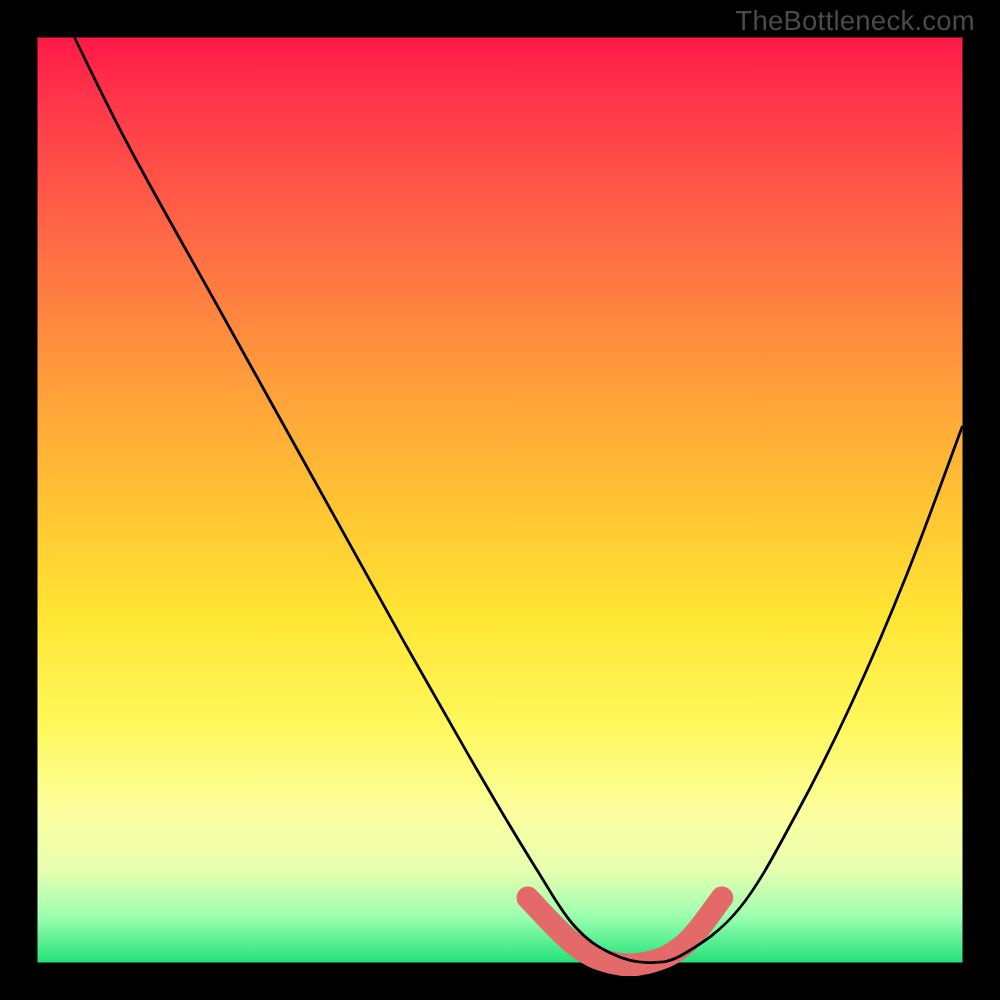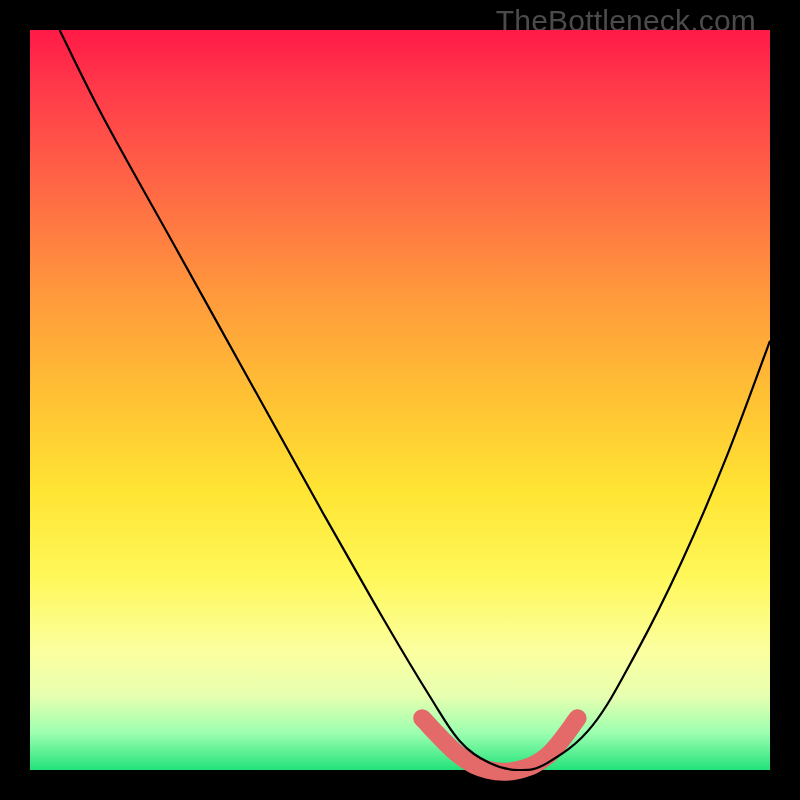--- a/index.html
+++ b/index.html
@@ -36,23 +36,23 @@
       #fff85a 74%,
       #fbffa0 84%,
       #e7ffb0 90%,
       #9cffb0 95%,
       #23e27a 100%
     );
   }
   .watermark {
     position: absolute;
     top: 4px;
-    right: 44px;
+    right: 20px;
     color: #4b4b4b;
-    font-size: 30px;
+    font-size: 22px;
     font-weight: 500;
     letter-spacing: 0.2px;
     user-select: none;
   }
   svg.curves {
     position: absolute;
     left: 0;
     top: 0;
     width: 740px;
     height: 740px;

